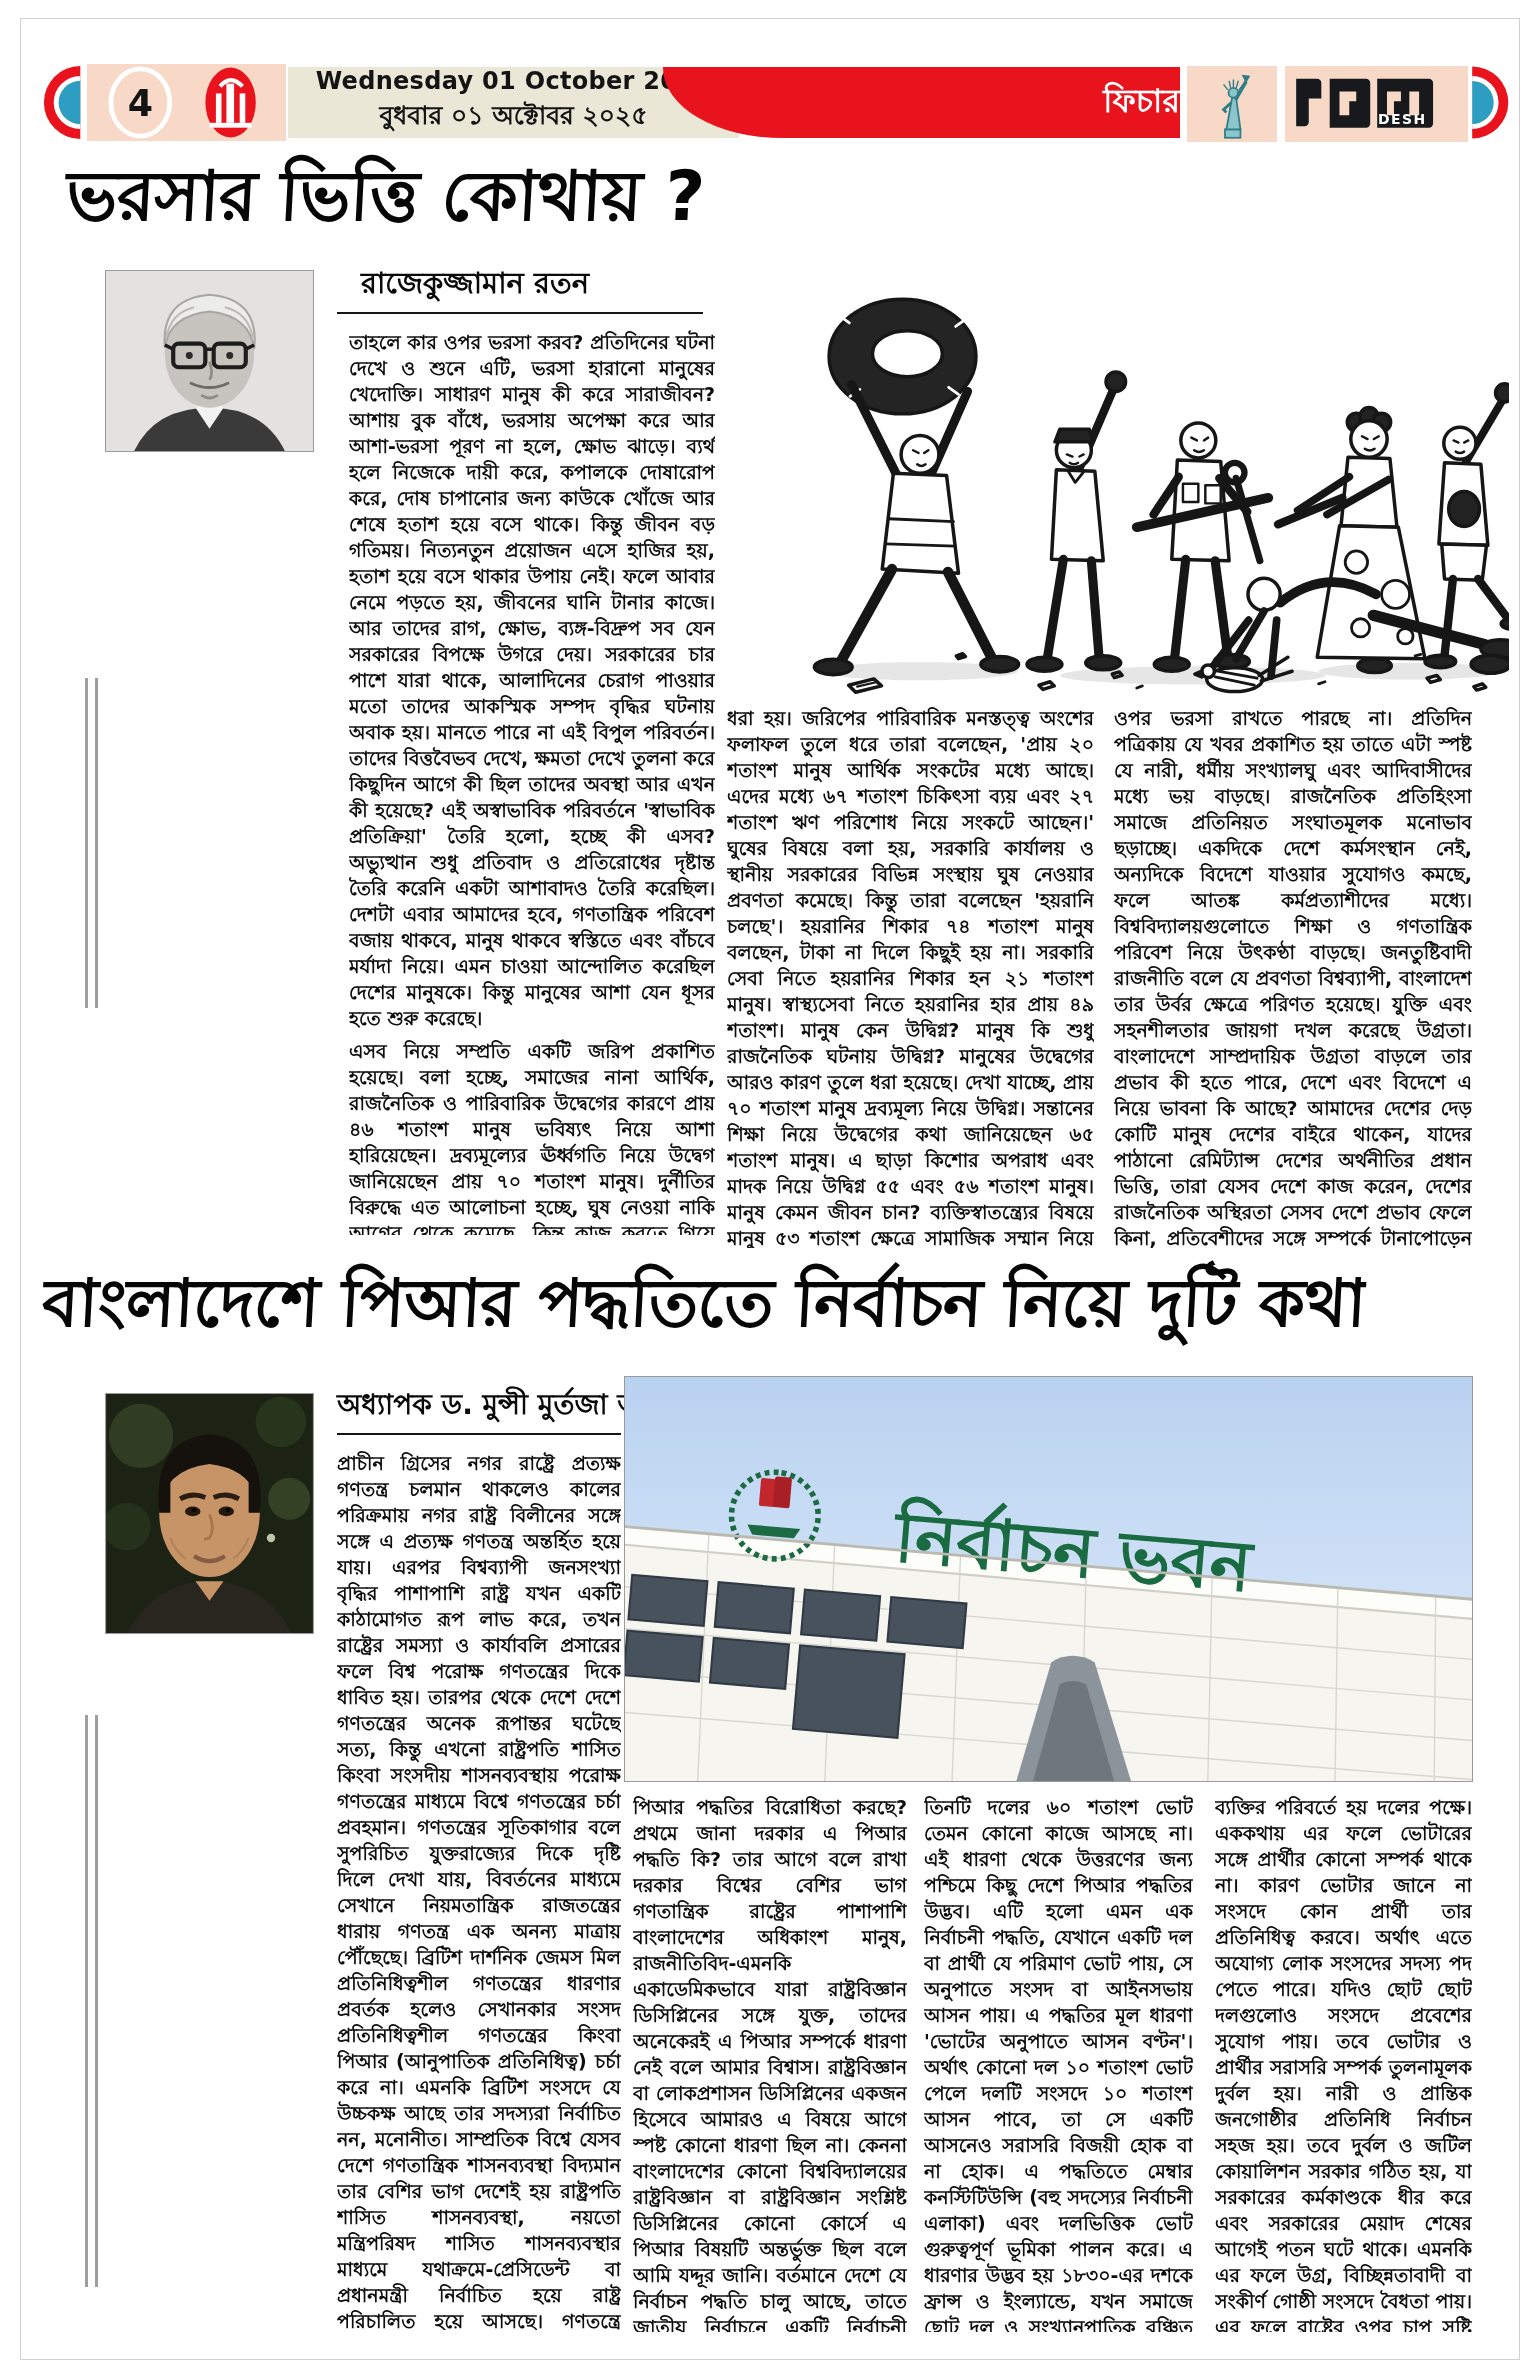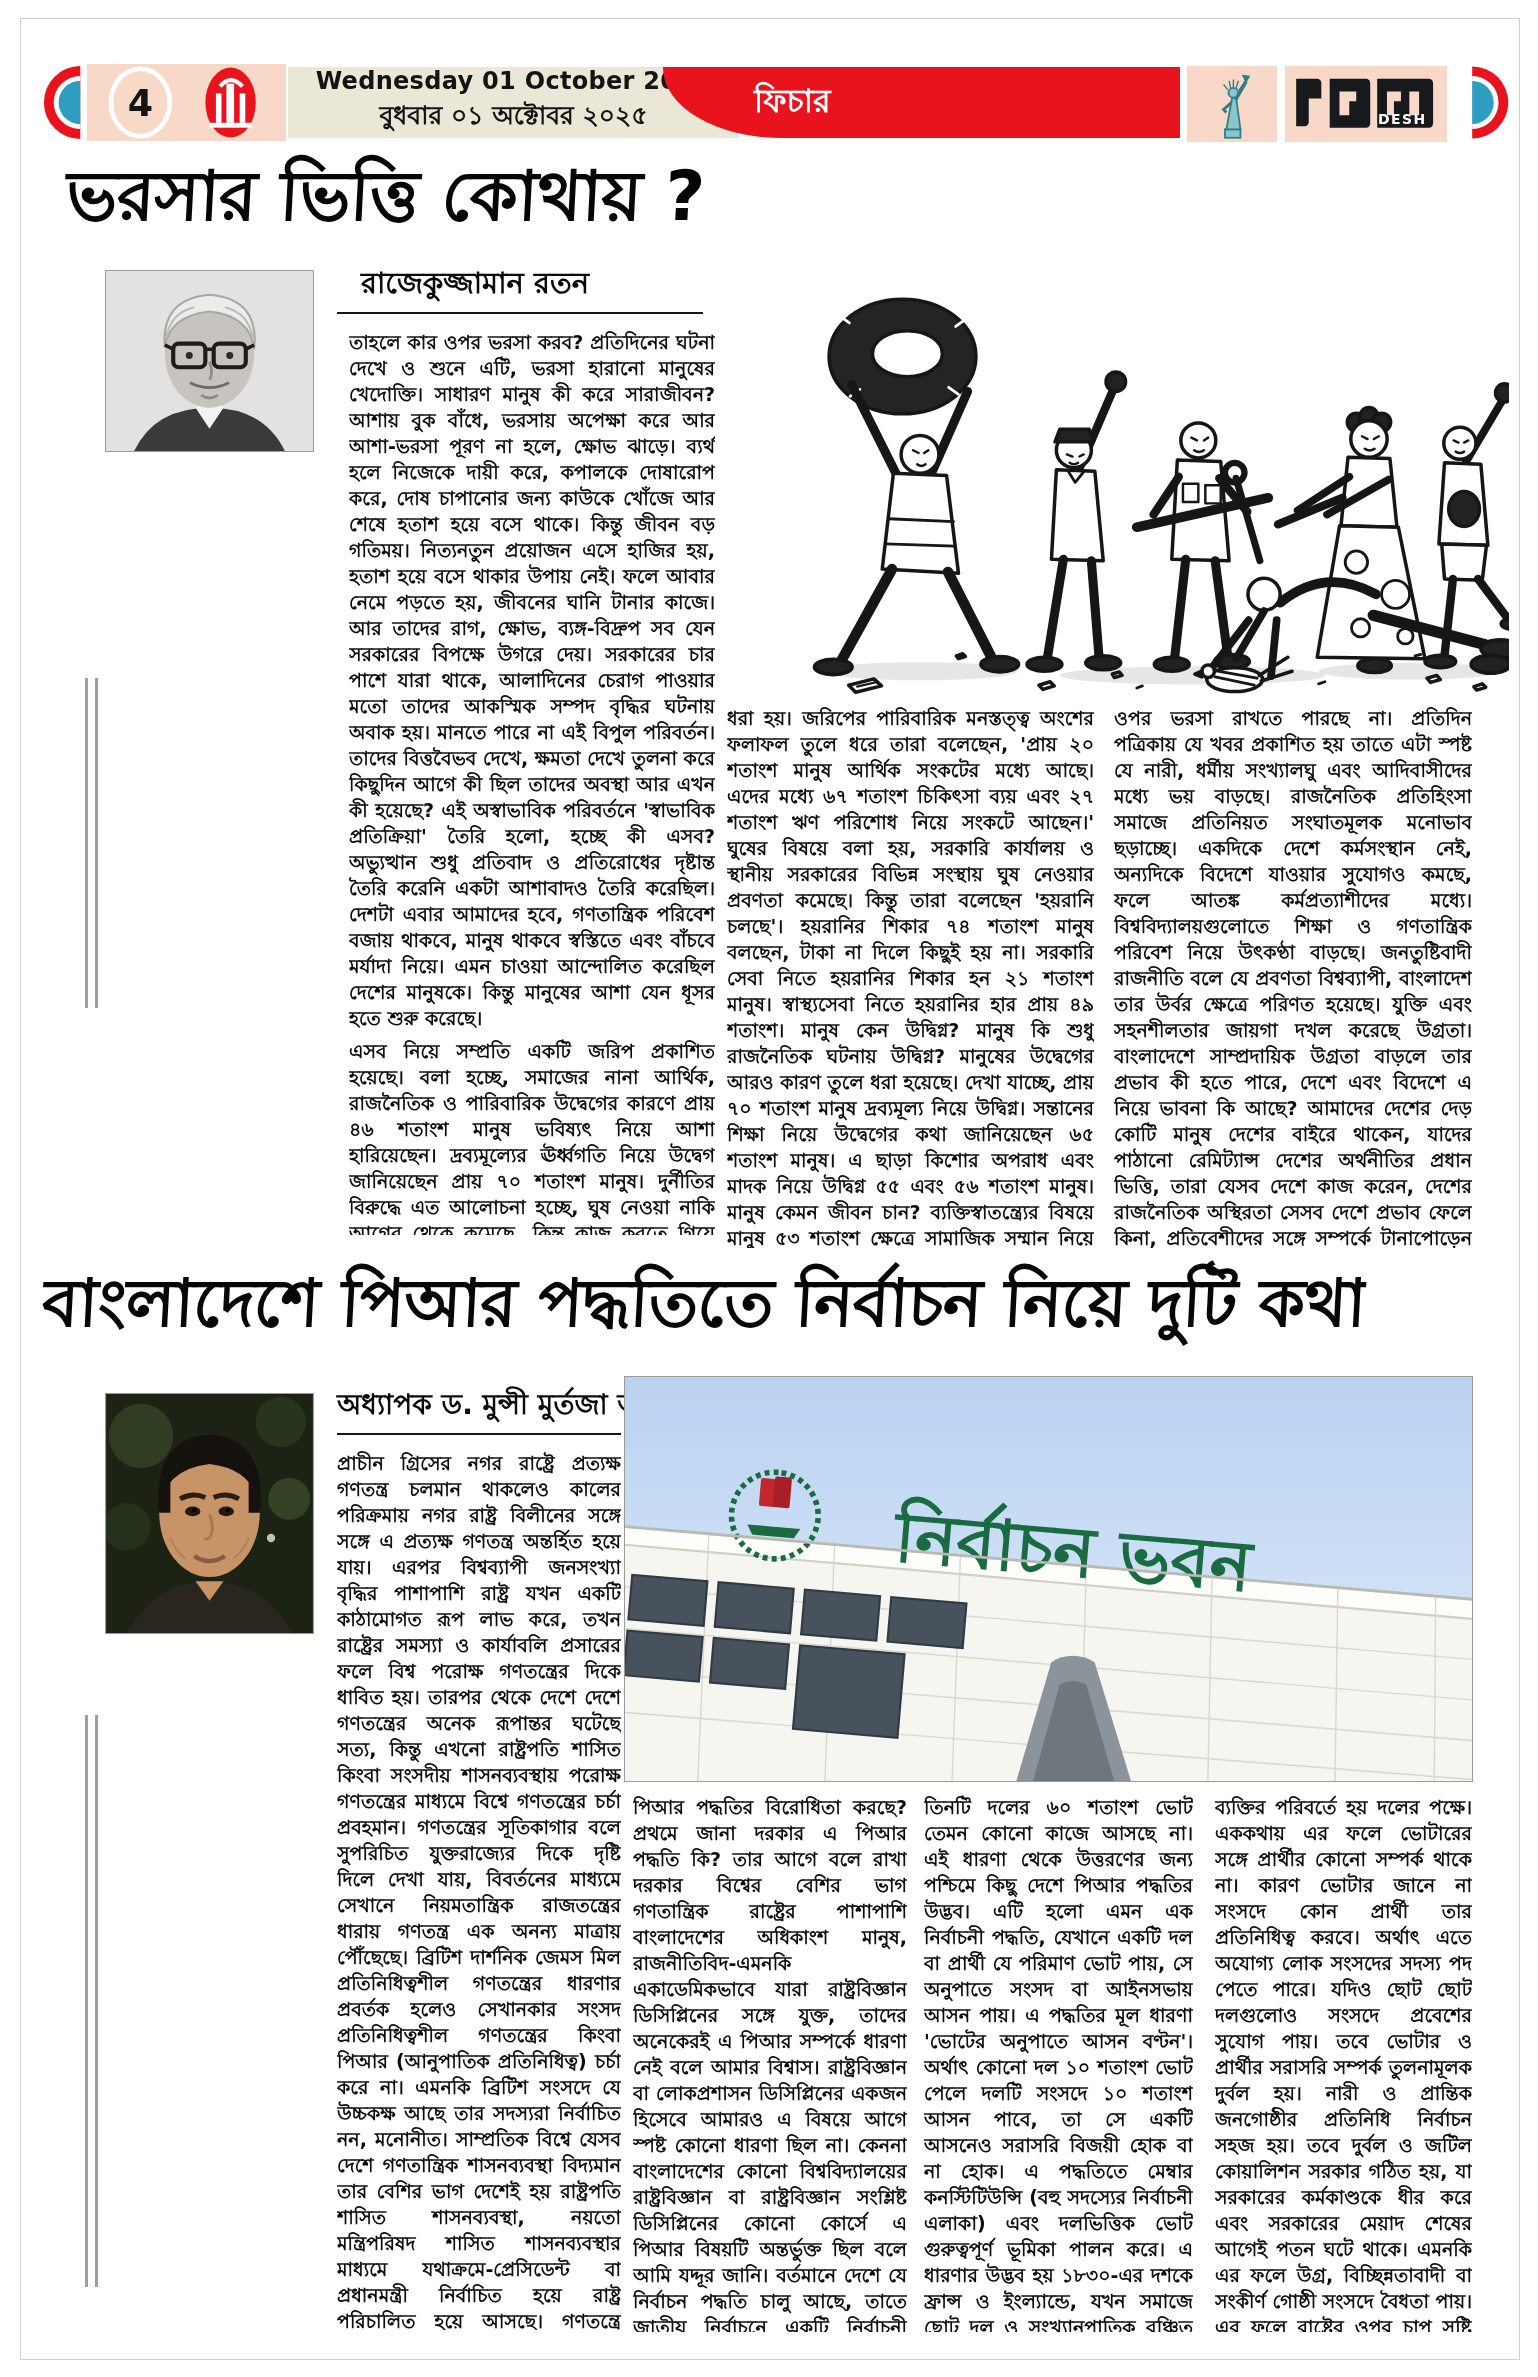--- a/index.html
+++ b/index.html
@@ -5,21 +5,21 @@
   html,body{margin:0;padding:0;background:#9a9a9a;}
   .page{position:relative;width:1538px;height:2377px;background:#ffffff;overflow:hidden;
         font-family:"DejaVu Sans",sans-serif;color:#0e0e0e;}
   .abs{position:absolute;}
   .frame{border:0.7px solid #d2d0cb;pointer-events:none;}
   
   .pinkbox{background:#f8d8c6;}
   .datebox{background:#ebe7d6;display:flex;flex-direction:column;align-items:center;justify-content:center;}
   .date-en{font-size:24px;font-weight:800;color:#141414;letter-spacing:0.3px;}
   .date-bn{font-size:25px;font-weight:800;color:#141414;margin-top:1px;text-align:center;}
-  .sectionbar{background:#e8131d;border-bottom-left-radius:119px 70px;display:flex;align-items:center;justify-content:flex-start;}
+  .sectionbar{background:#e8131d;border-bottom-left-radius:119px 70px;display:flex;align-items:center;justify-content:flex-end;}
   .section-label{color:#ffffff;font-size:32px;font-weight:700;padding-left:91px;}
   
   .headline{font-weight:800;color:#060606;transform:skewX(-3deg);white-space:nowrap;letter-spacing:-0.7px;}
   .byline{font-size:29px;font-weight:800;color:#0a0a0a;}
   .byrule{background:#161616;height:2.1px;}
   
   .body-col{font-size:19px;line-height:26px;font-weight:600;text-align:justify;color:#0d0d0d;overflow:hidden;}
   .body-col p{margin:0 0 7px 0;}
   
   .vlines{background:repeating-linear-gradient(90deg,#9e9e9e 0 2.8px,transparent 2.8px 9.8px);}
@@ -74,21 +74,21 @@
         <path d="M56,90 L64,46 Q66,42 70,46 L76,90 Z"></path>
         <circle cx="66" cy="38" r="7"></circle>
         <path d="M58,34 L52,26 M62,31 L60,21 M66,30 L66,19 M70,31 L73,21 M74,34 L80,26" stroke-width="2" fill="none"></path>
         <path d="M69,48 L84,22" stroke-width="5" fill="none"></path>
         <path d="M84,22 l-4,-8 l8,1 Z" fill="#2f7d86"></path>
         <path d="M63,52 L52,62 L56,66" stroke-width="4" fill="none"></path>
       </g>
     </svg>
   </div>
 
-  <div class="abs pinkbox" style="left:1285px;top:66px;width:162px;height:76px;">
+  <div class="abs pinkbox" style="left:1285px;top:66px;width:183px;height:76px;">
     <svg width="183" height="76" viewBox="0 0 262 108">
       <g fill="#17191c">
         <path d="M16,18 h30 a6,6 0 0 1 6,6 v22 h-18 v34 a6,6 0 0 1 -6,6 h-12 Z"></path>
         <path d="M64,18 h52 a6,6 0 0 1 6,6 v58 a6,6 0 0 1 -6,6 h-52 Z"></path>
         <path d="M132,18 h74 a6,6 0 0 1 6,6 v58 a6,6 0 0 1 -6,6 h-74 Z"></path>
       </g>
       <path d="M78,36 v34 h14 v-20 h10 v-14 Z" fill="#f8d8c6"></path>
       <path d="M146,36 h20 v14 h-10 v20 h-10 Z M178,36 h14 v34 h-14 Z" fill="#f8d8c6"></path>
       <text x="168" y="82" text-anchor="middle" font-size="20" font-weight="bold" fill="#ffffff" letter-spacing="2">DESH</text>
     </svg>

